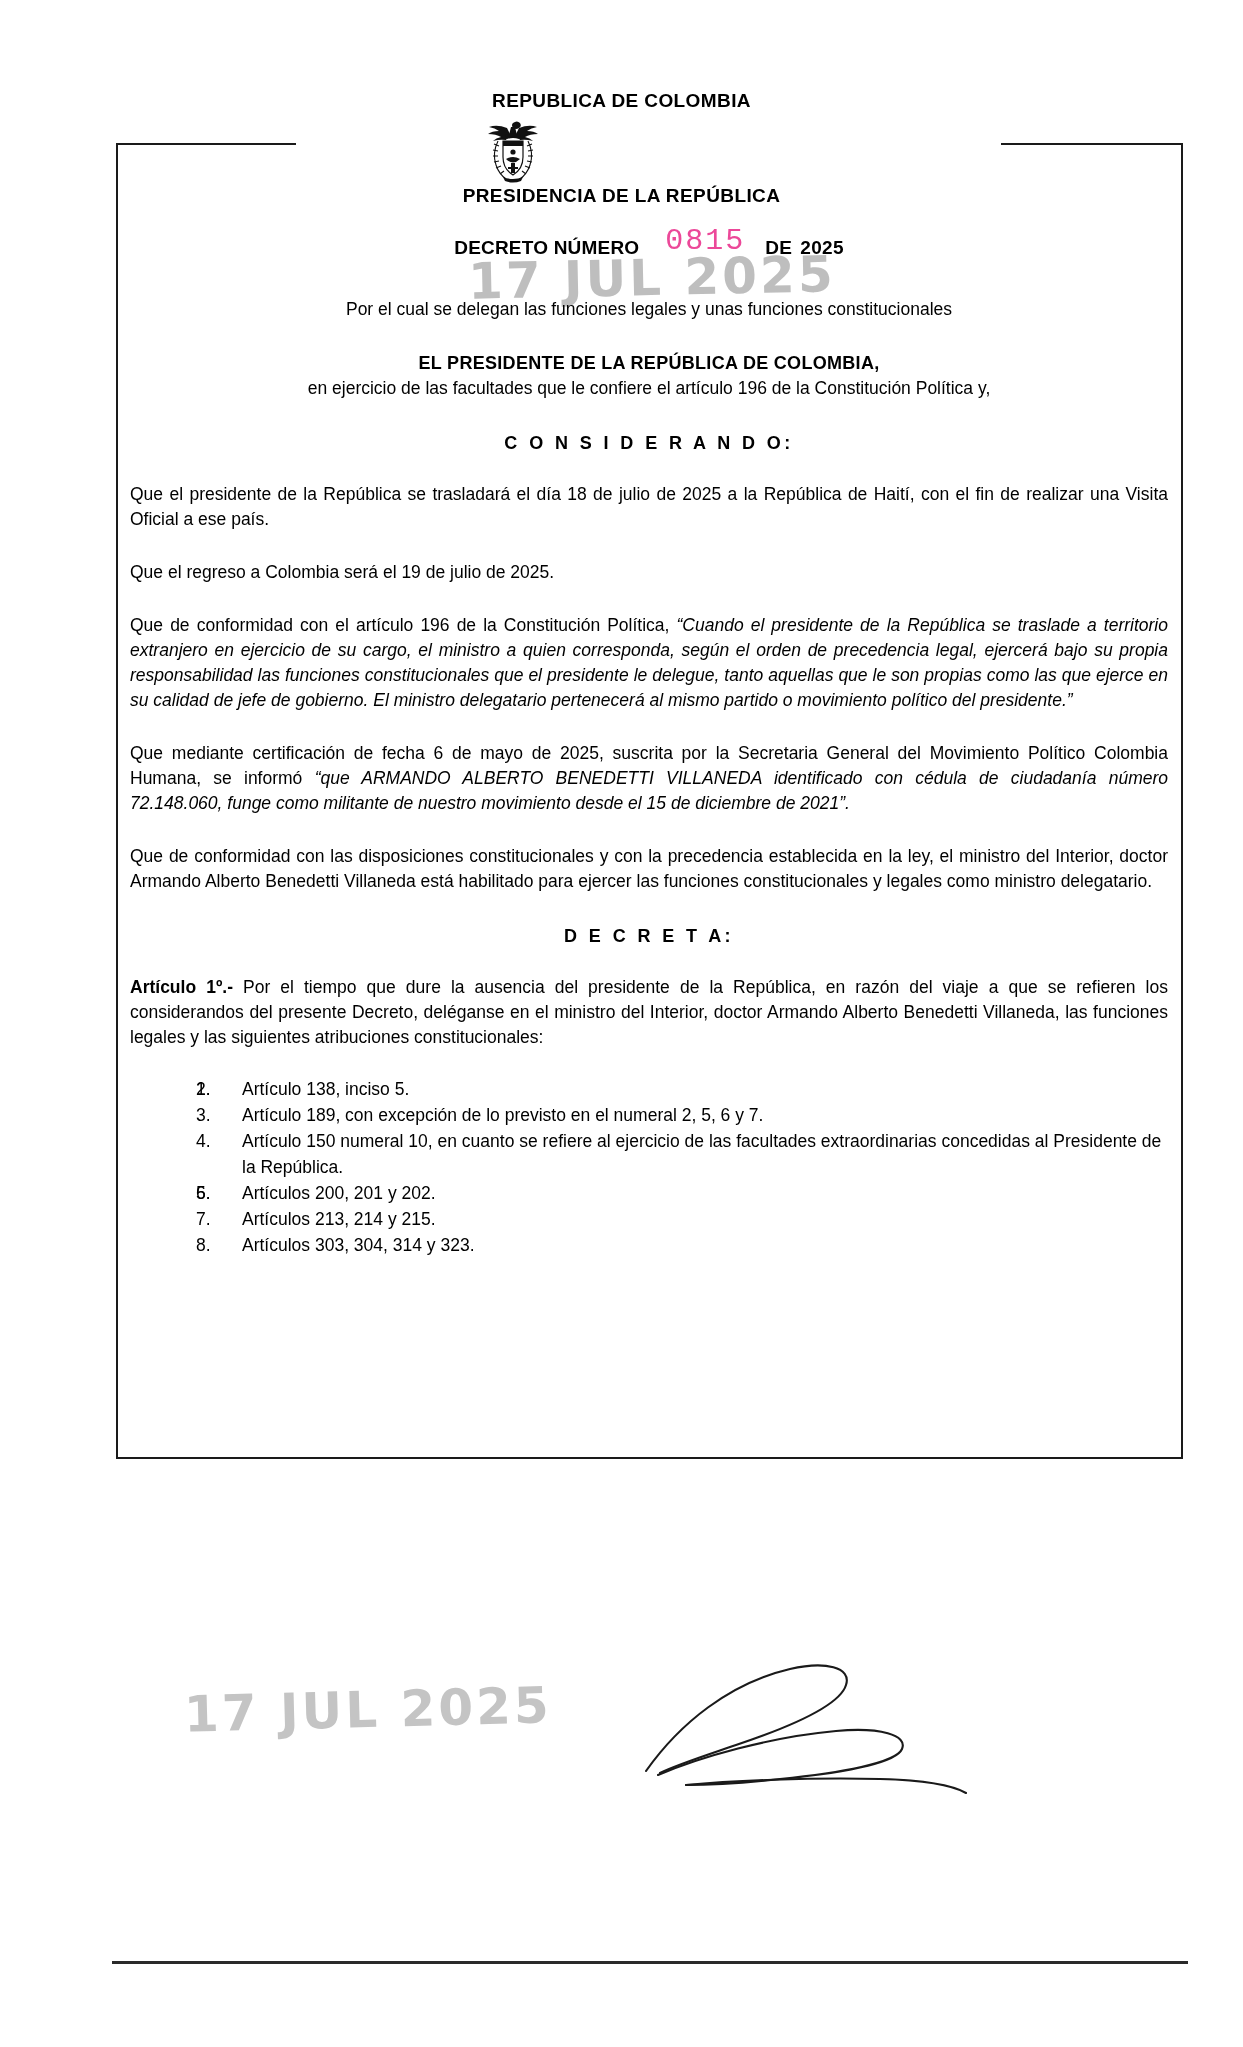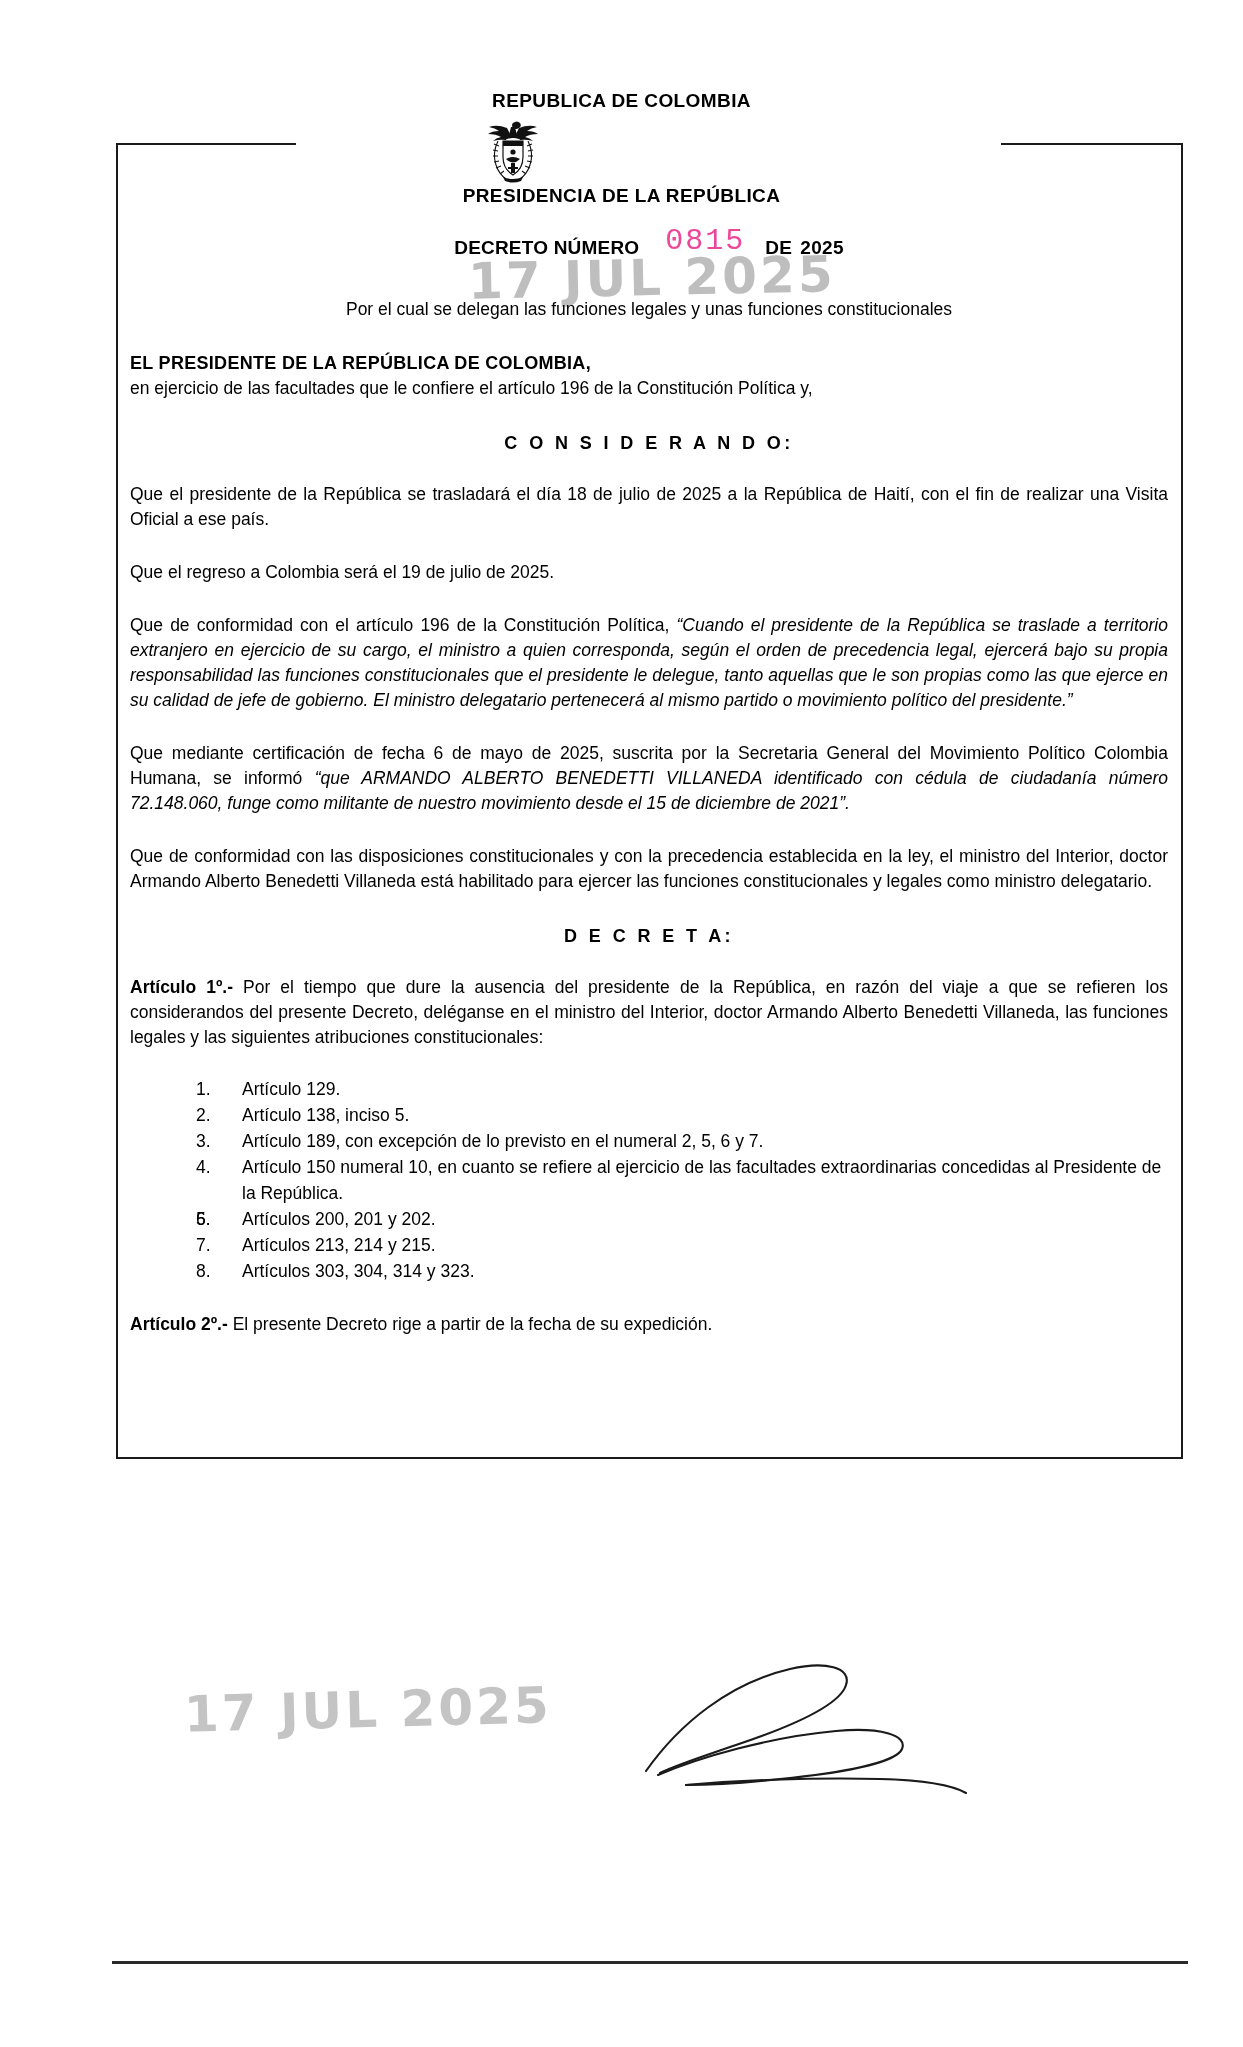--- a/index.html
+++ b/index.html
@@ -183,20 +183,21 @@
   .subtitle {
     text-align: center;
     font-size: 17.5px;
     line-height: 24px;
     margin: 34px 0 0 0;
     white-space: nowrap;
   }
 
   
   .pres-block {
+    text-align: center;
     margin: 30px 0 0 0;
   }
   .pres-block .l1 {
     font-size: 18px;
     font-weight: bold;
     letter-spacing: 0.3px;
     line-height: 25px;
     white-space: nowrap;
   }
   .pres-block .l2 {
@@ -367,21 +368,20 @@
 
     <p class="body">Que de conformidad con las disposiciones constitucionales y con la precedencia establecida en la ley, el ministro del Interior, doctor Armando Alberto Benedetti Villaneda está habilitado para ejercer las funciones constitucionales y legales como ministro delegatario.</p>
 
     <div class="section-head">D E C R E T A:</div>
 
     <p class="body"><span class="bd">Artículo 1º.-</span><span> Por el tiempo que dure la ausencia del presidente de la República, en razón del viaje a que se refieren los considerandos del presente Decreto, deléganse en el ministro del Interior, doctor Armando Alberto Benedetti Villaneda, las funciones legales y las siguientes atribuciones constitucionales:</span></p>
 
     <ol class="art-list">
       <li>
           <span class="num">1.</span>
-          <span class="txt">Artículo 129.</span>
         </li>
       <li>
           <span class="num">2.</span>
           <span class="txt">Artículo 138, inciso 5.</span>
         </li>
       <li>
           <span class="num">3.</span>
           <span class="txt">Artículo 189, con excepción de lo previsto en el numeral 2, 5, 6 y 7.</span>
         </li>
       <li>
@@ -398,17 +398,16 @@
       <li>
           <span class="num">7.</span>
           <span class="txt">Artículos 213, 214 y 215.</span>
         </li>
       <li>
           <span class="num">8.</span>
           <span class="txt">Artículos 303, 304, 314 y 323.</span>
         </li>
     </ol>
 
-    <p class="body"><span class="bd">Artículo 2º.-</span><span> El presente Decreto rige a partir de la fecha de su expedición.</span></p>
 
 
   </div>
 </div>
 
 </body></html>

